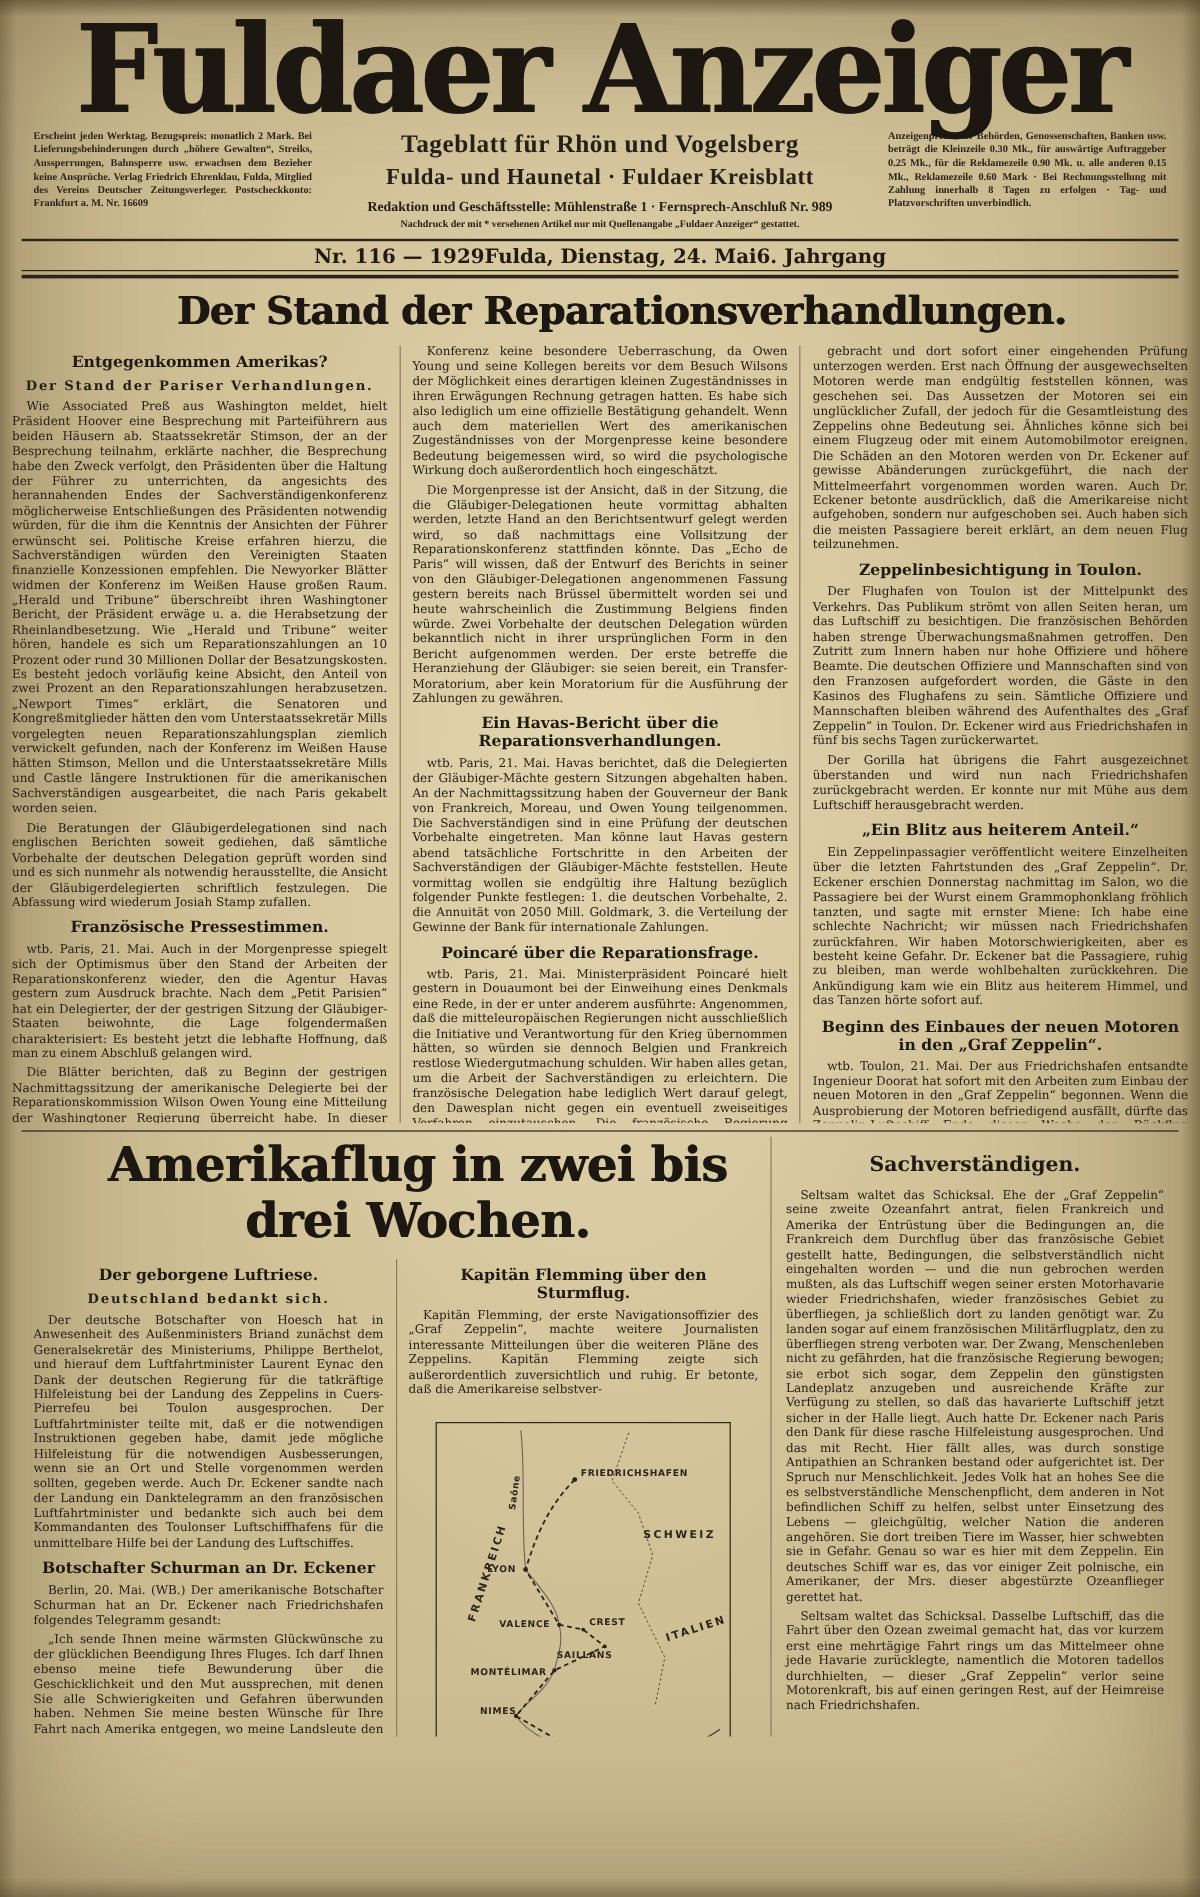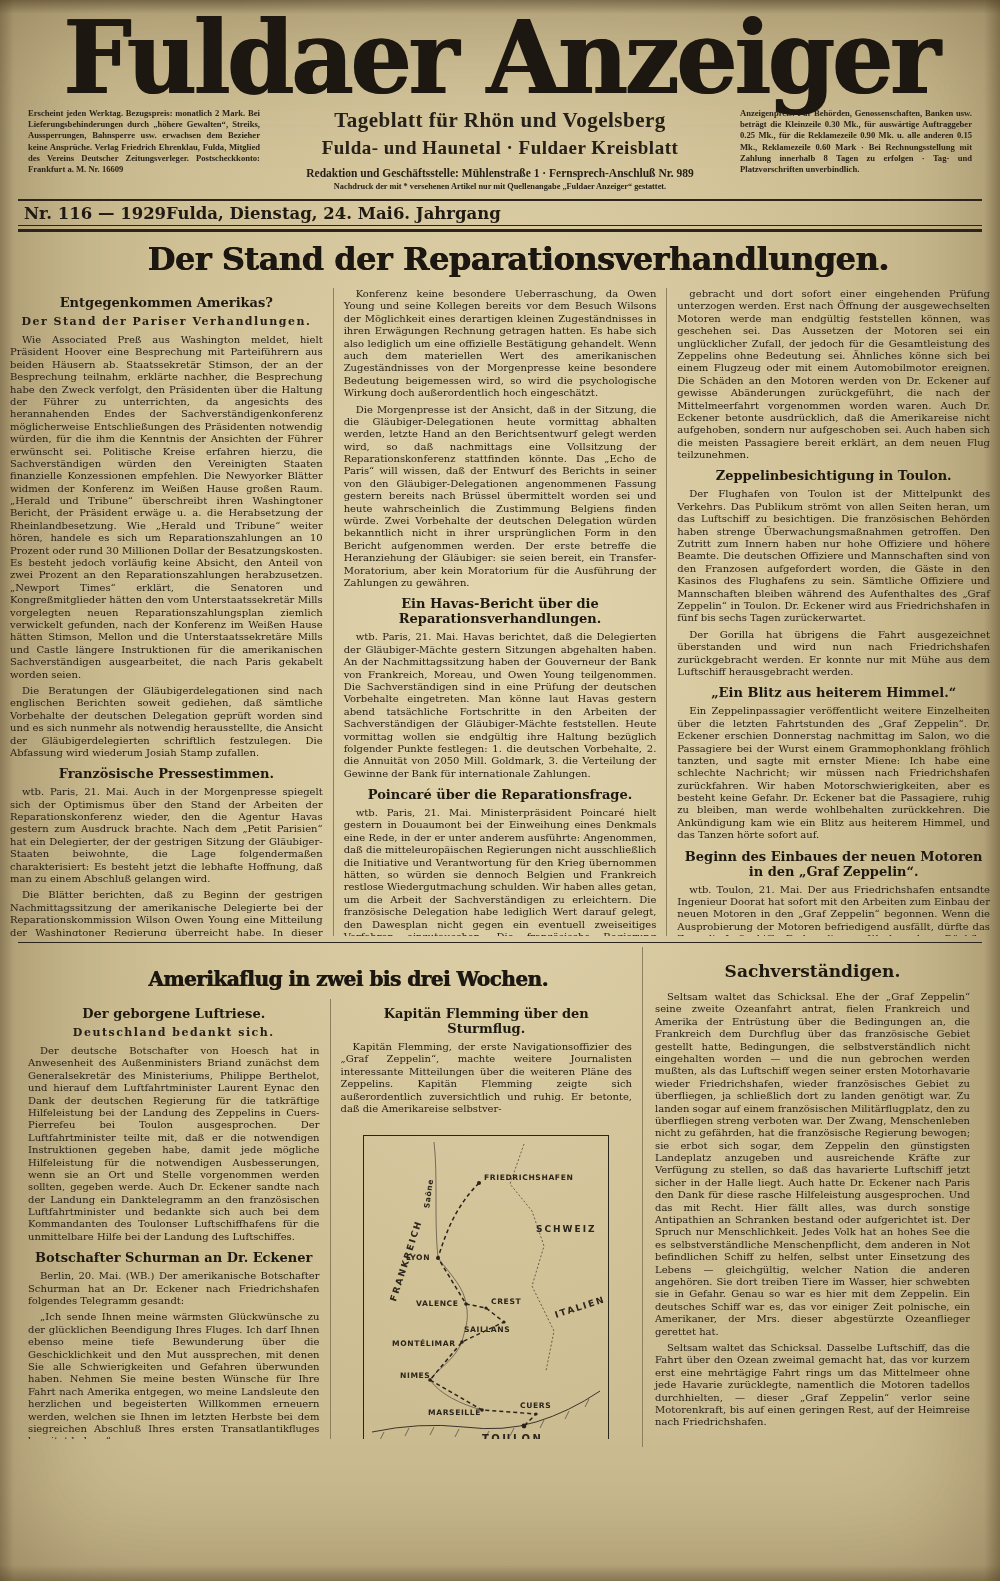--- a/index.html
+++ b/index.html
@@ -24,35 +24,35 @@
   }
   .header-row{display:flex;width:944px;margin:2px auto 0;gap:26px;align-items:stretch;font-family:Liberation Serif, serif;}
   .notice{width:232px;font-size:8.6px;line-height:1.3;text-align:justify;font-weight:bold;color:#2b241a;}
   .center-block{flex:1;text-align:center;}
   .sub1{font-size:21px;font-weight:bold;letter-spacing:.5px;}
   .sub2{font-size:19px;font-weight:bold;margin-top:4px;letter-spacing:.5px;}
   .addr{font-size:11.5px;font-weight:bold;margin-top:8px;}
   .reprint{font-size:8.3px;margin-top:3px;font-weight:bold;}
   .rule{margin-left:18px;margin-right:18px;}
   .rule.thick{border-top:2px solid #2a241c;margin-top:8px;}
-  .dateline{display:flex;justify-content:flex-start;align-items:baseline;
+  .dateline{display:flex;justify-content:center;align-items:baseline;
     padding:3px 24px 2px;font-weight:bold;font-size:16.5px;color:#201a12;}
   .rule.double{border-top:1px solid #2a241c;border-bottom:3px solid #2a241c;height:3px;margin-bottom:8px;}
   .headline-xl{font-size:32px;text-align:center;font-weight:bold;margin:8px 0 10px;
     color:#1c1710;letter-spacing:-.5px;text-shadow:.7px 0 0 #1c1710;padding-left:36px;}
   .cols3{display:flex;padding:0 0;height:648px;overflow:hidden;}
   .col{flex:1;padding:0 10px;overflow:hidden;}
   .col + .col{border-left:1px solid #8d7f5d;}
   p.body{font-size:10px;line-height:1.24;text-align:justify;margin:0 0 4px;text-indent:12px;}
   h3.subhead{font-size:13px;text-align:center;font-weight:bold;margin:7px 4px 5px;color:#1e1911;}
   .kicker{font-size:11px;text-align:center;font-weight:bold;letter-spacing:1.5px;margin:0 0 6px;}
   .rule.full{border-top:1px solid #2a241c;margin-top:6px;margin-bottom:4px;}
   .bottom{display:flex;padding:0 18px;height:500px;overflow:hidden;}
   .bottom-left{width:624px;}
-  .bottom-left .headline-xl{font-size:20px;margin:20px 0 8px;}
+  .bottom-left .headline-xl{font-size:40px;margin:0 0 8px;}
   .cols2{display:flex;height:440px;overflow:hidden;}
   .cols2 .col{padding:0 10px;}
   .cols2 .col + .col{border-left:1px solid #8d7f5d;}
   .bottom-right{flex:1;border-left:1px solid #8d7f5d;padding:0 12px;overflow:hidden;}
   .bottom-right h3.subhead{font-size:17px;margin:14px 0 10px;}
   .map-figure{margin:20px auto;width:244px;border:1px solid #2a241c;display:block;}
   .map-figure svg{display:block;}
   .mlabel{font-family:"DejaVu Sans", sans-serif;font-size:7.6px;fill:#2b251c;letter-spacing:.6px;font-weight:bold;}
   .mlabel.big{font-size:10px;letter-spacing:2.5px;}
   .mlabel.region{font-size:9px;letter-spacing:2px;}
@@ -108,21 +108,21 @@
         <p class="body">wtb. Paris, 21. Mai. Havas berichtet, daß die Delegierten der Gläubiger-Mächte gestern Sitzungen abgehalten haben. An der Nachmittagssitzung haben der Gouverneur der Bank von Frankreich, Moreau, und Owen Young teilgenommen. Die Sachverständigen sind in eine Prüfung der deutschen Vorbehalte eingetreten. Man könne laut Havas gestern abend tatsächliche Fortschritte in den Arbeiten der Sachverständigen der Gläubiger-Mächte feststellen. Heute vormittag wollen sie endgültig ihre Haltung bezüglich folgender Punkte festlegen: 1. die deutschen Vorbehalte, 2. die Annuität von 2050 Mill. Goldmark, 3. die Verteilung der Gewinne der Bank für internationale Zahlungen.</p>
         <h3 class="subhead">Poincaré über die Reparationsfrage.</h3>
         <p class="body">wtb. Paris, 21. Mai. Ministerpräsident Poincaré hielt gestern in Douaumont bei der Einweihung eines Denkmals eine Rede, in der er unter anderem ausführte: Angenommen, daß die mitteleuropäischen Regierungen nicht ausschließlich die Initiative und Verantwortung für den Krieg übernommen hätten, so würden sie dennoch Belgien und Frankreich restlose Wiedergutmachung schulden. Wir haben alles getan, um die Arbeit der Sachverständigen zu erleichtern. Die französische Delegation habe lediglich Wert darauf gelegt, den Dawesplan nicht gegen ein eventuell zweiseitiges Verfahren einzutauschen. Die französische Regierung wünscht wegen der wirtschaftlichen Aufrichtung der Welt, daß eine endgültige Regelung erfolgt, aber es wäre ungerecht und unzulässig, daß die Kosten hierfür von dem gemarterten und verwüsteten Frankreich getragen würden.</p>
       </div>
 
       <div class="col">
         <p class="body">gebracht und dort sofort einer eingehenden Prüfung unterzogen werden. Erst nach Öffnung der ausgewechselten Motoren werde man endgültig feststellen können, was geschehen sei. Das Aussetzen der Motoren sei ein unglücklicher Zufall, der jedoch für die Gesamtleistung des Zeppelins ohne Bedeutung sei. Ähnliches könne sich bei einem Flugzeug oder mit einem Automobilmotor ereignen. Die Schäden an den Motoren werden von Dr. Eckener auf gewisse Abänderungen zurückgeführt, die nach der Mittelmeerfahrt vorgenommen worden waren. Auch Dr. Eckener betonte ausdrücklich, daß die Amerikareise nicht aufgehoben, sondern nur aufgeschoben sei. Auch haben sich die meisten Passagiere bereit erklärt, an dem neuen Flug teilzunehmen.</p>
         <h3 class="subhead">Zeppelinbesichtigung in Toulon.</h3>
         <p class="body">Der Flughafen von Toulon ist der Mittelpunkt des Verkehrs. Das Publikum strömt von allen Seiten heran, um das Luftschiff zu besichtigen. Die französischen Behörden haben strenge Überwachungsmaßnahmen getroffen. Den Zutritt zum Innern haben nur hohe Offiziere und höhere Beamte. Die deutschen Offiziere und Mannschaften sind von den Franzosen aufgefordert worden, die Gäste in den Kasinos des Flughafens zu sein. Sämtliche Offiziere und Mannschaften bleiben während des Aufenthaltes des „Graf Zeppelin“ in Toulon. Dr. Eckener wird aus Friedrichshafen in fünf bis sechs Tagen zurückerwartet.</p>
         <p class="body">Der Gorilla hat übrigens die Fahrt ausgezeichnet überstanden und wird nun nach Friedrichshafen zurückgebracht werden. Er konnte nur mit Mühe aus dem Luftschiff herausgebracht werden.</p>
-        <h3 class="subhead">„Ein Blitz aus heiterem Himmel.“</h3>
+        <h3 class="subhead">„Ein Blitz aus heiterem Anteil.“</h3>
         <p class="body">Ein Zeppelinpassagier veröffentlicht weitere Einzelheiten über die letzten Fahrtstunden des „Graf Zeppelin“. Dr. Eckener erschien Donnerstag nachmittag im Salon, wo die Passagiere bei der Wurst einem Grammophonklang fröhlich tanzten, und sagte mit ernster Miene: Ich habe eine schlechte Nachricht; wir müssen nach Friedrichshafen zurückfahren. Wir haben Motorschwierigkeiten, aber es besteht keine Gefahr. Dr. Eckener bat die Passagiere, ruhig zu bleiben, man werde wohlbehalten zurückkehren. Die Ankündigung kam wie ein Blitz aus heiterem Himmel, und das Tanzen hörte sofort auf.</p>
         <h3 class="subhead">Beginn des Einbaues der neuen Motoren in den „Graf Zeppelin“.</h3>
         <p class="body">wtb. Toulon, 21. Mai. Der aus Friedrichshafen entsandte Ingenieur Doorat hat sofort mit den Arbeiten zum Einbau der neuen Motoren in den „Graf Zeppelin“ begonnen. Wenn die Ausprobierung der Motoren befriedigend ausfällt, dürfte das Zeppelin-Luftschiff Ende dieser Woche den Rückflug antreten.</p>
 
       </div>
 
     </div>
   </section>
 
   <div class="rule full"></div>

